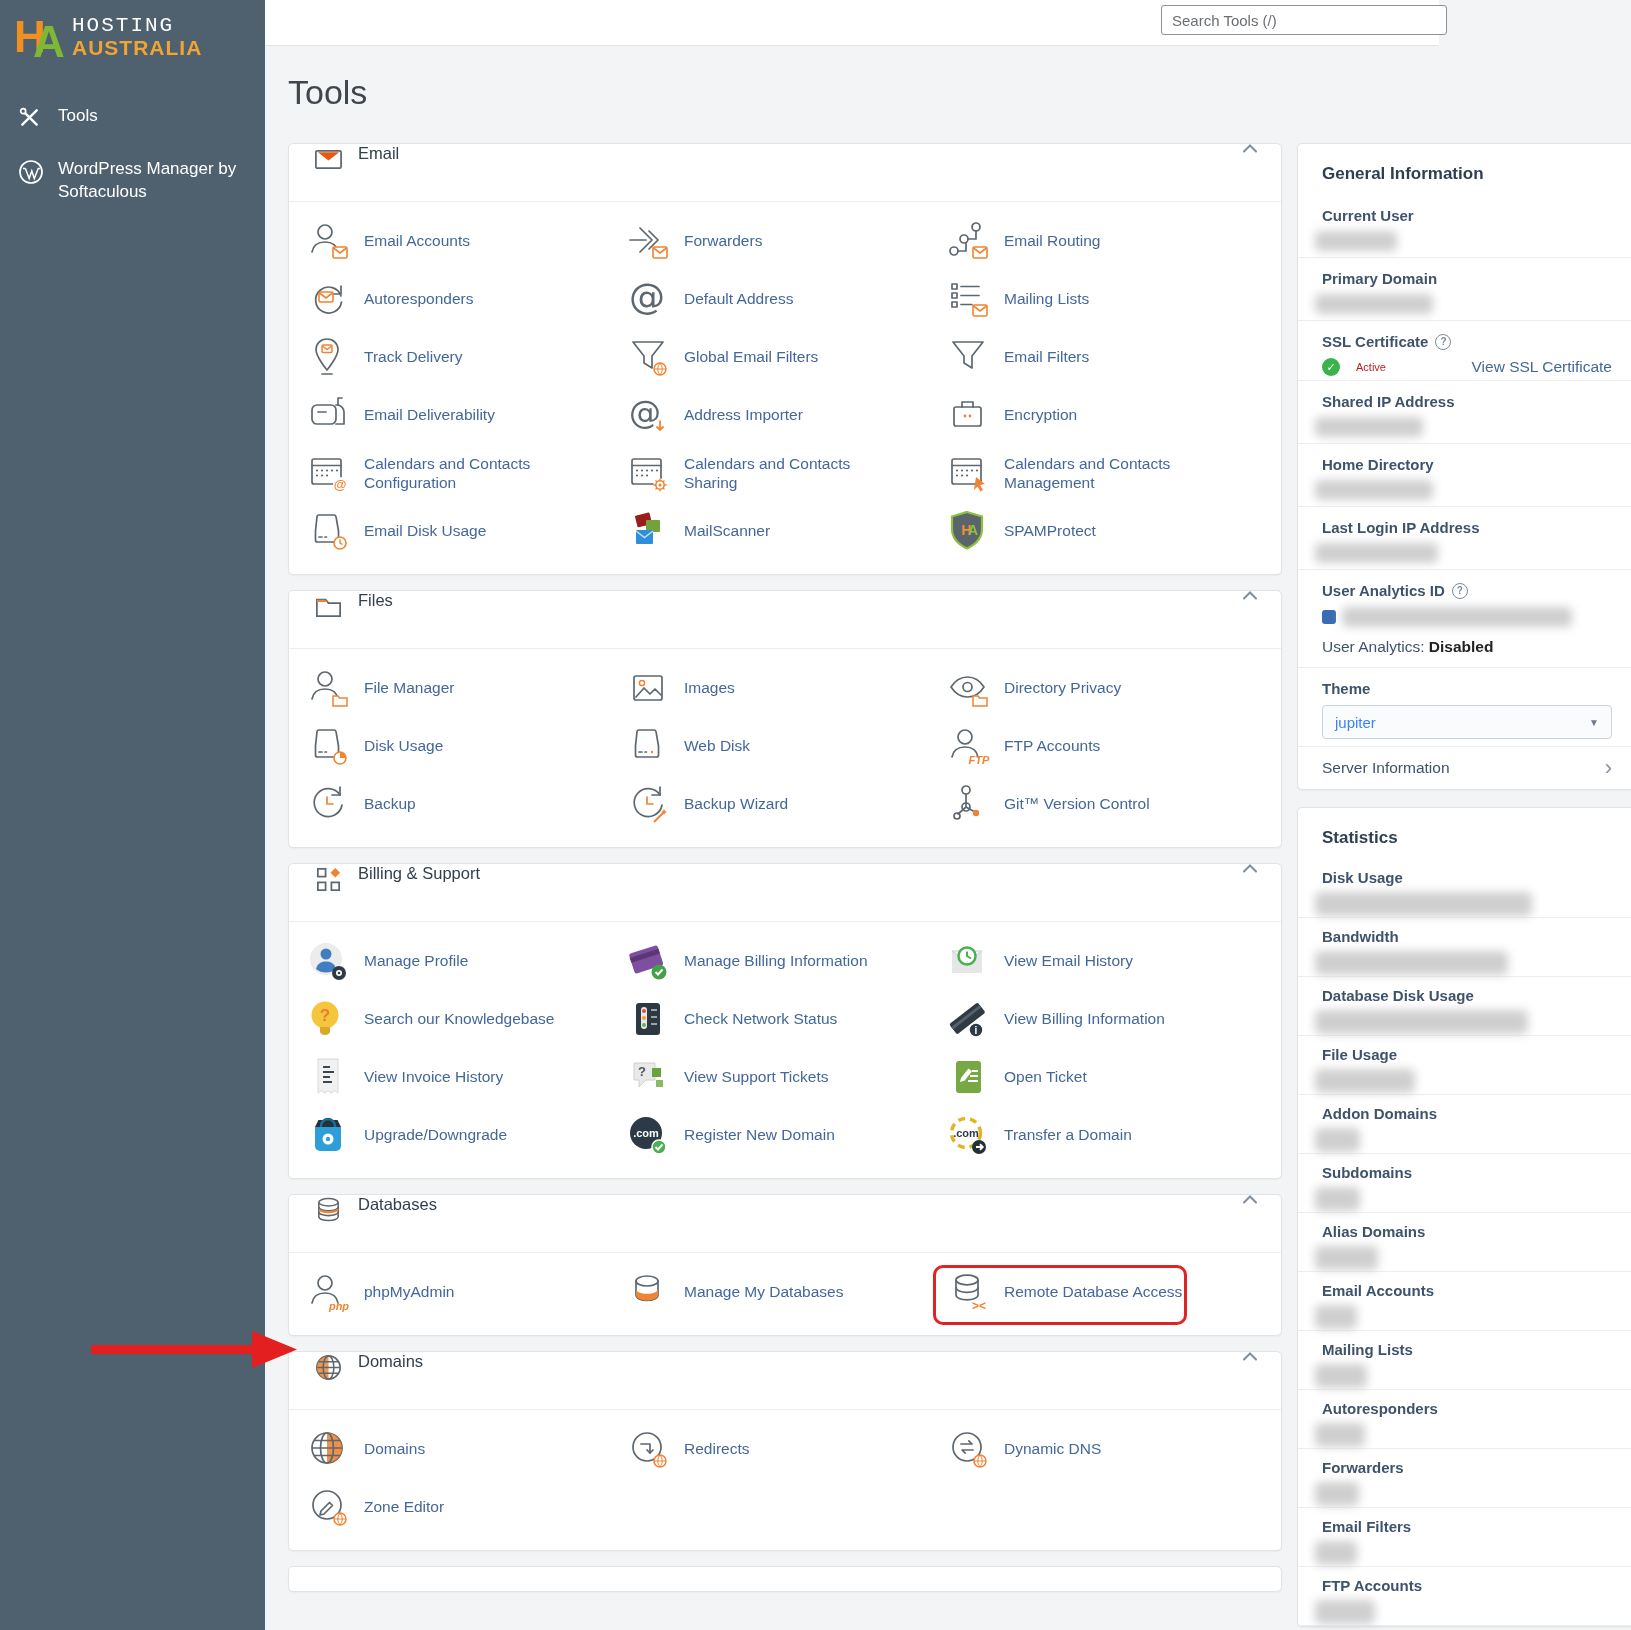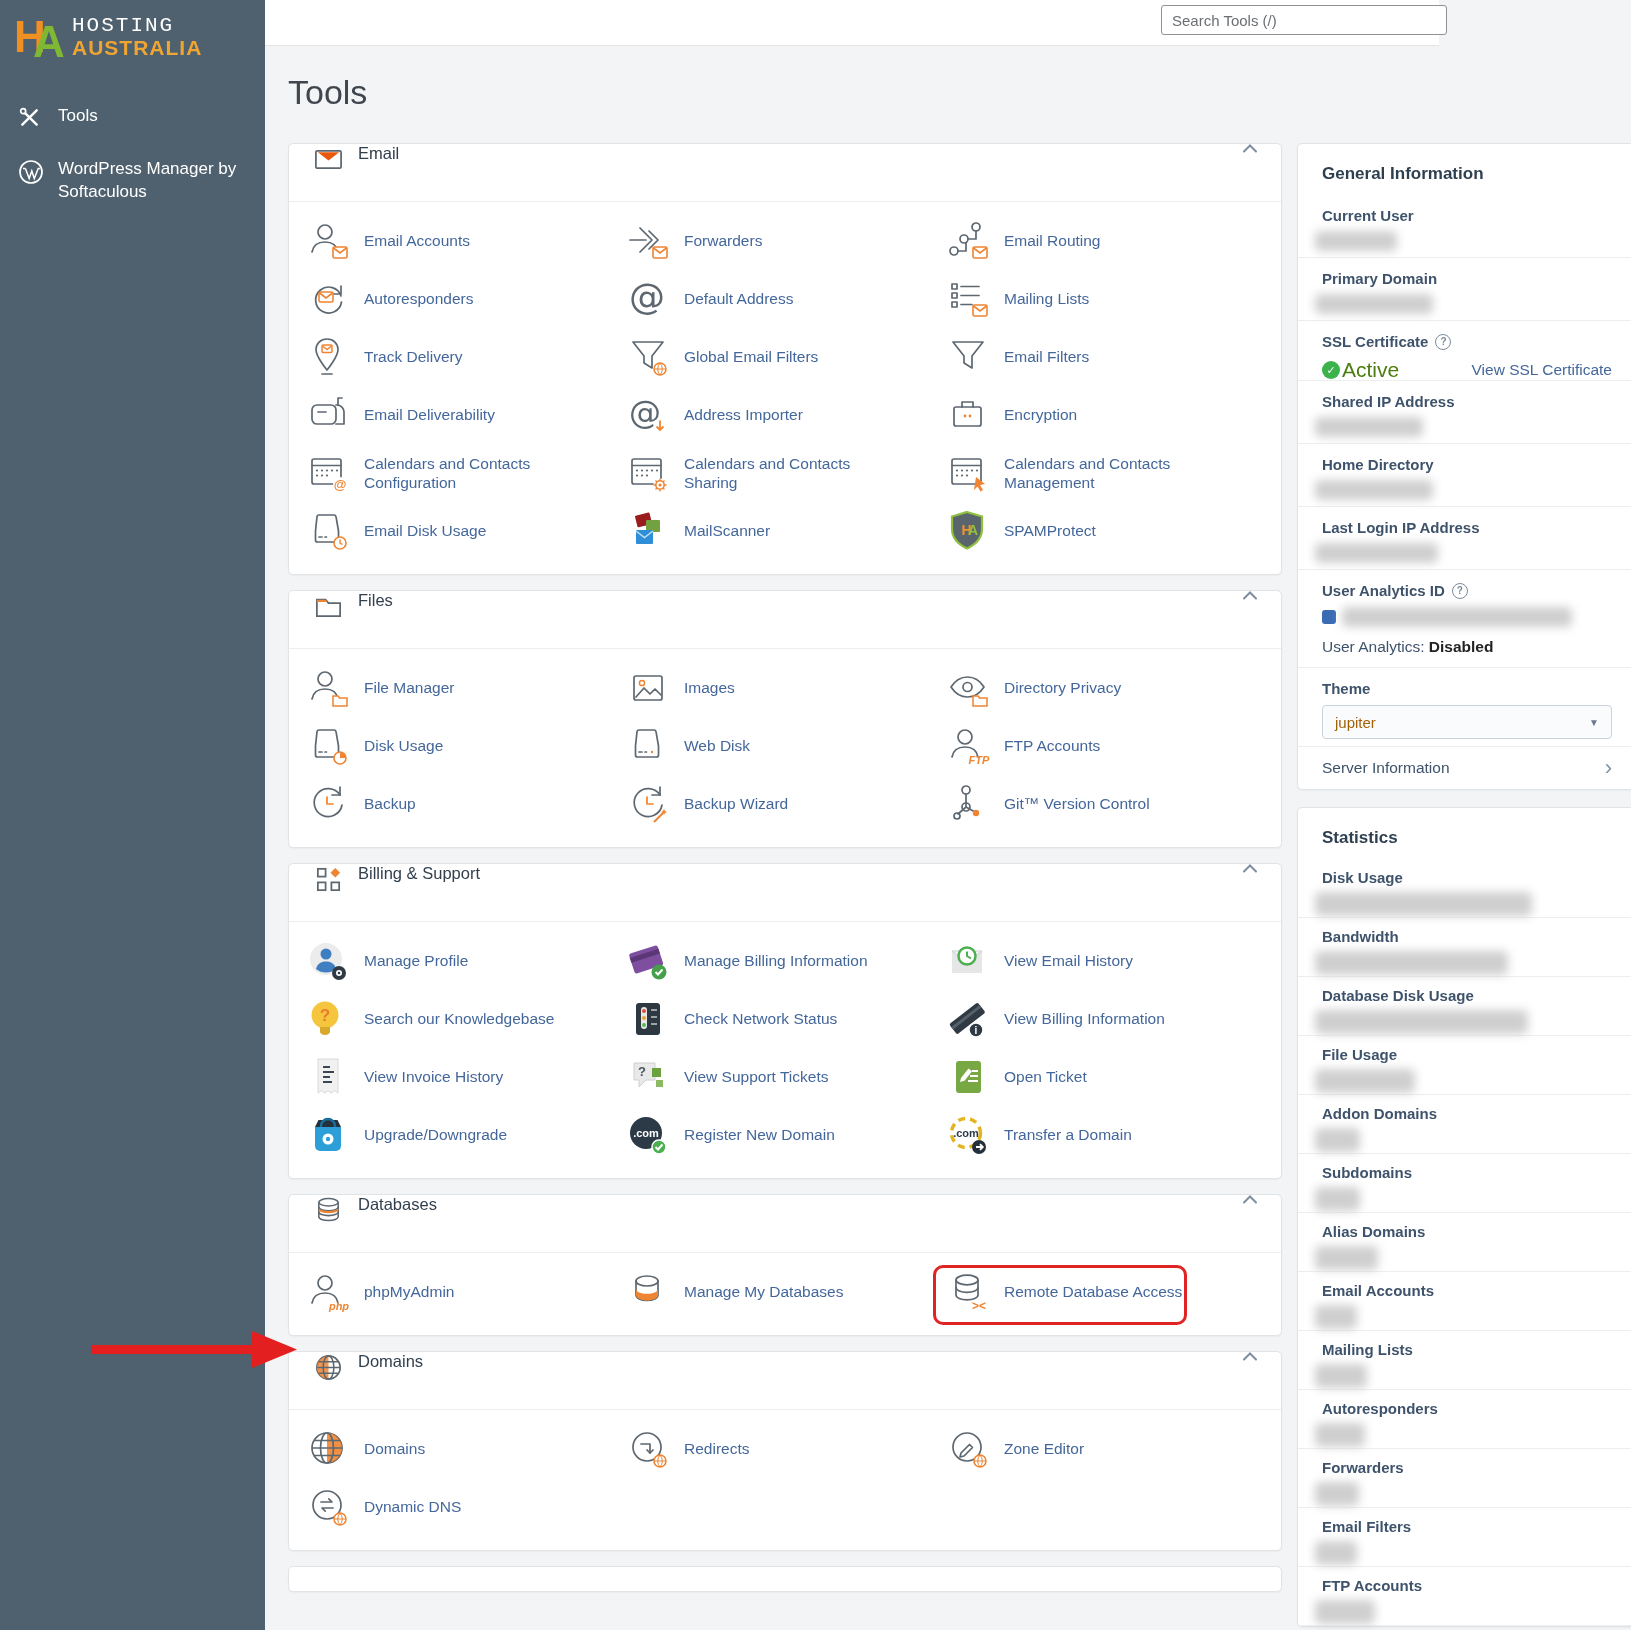--- a/index.html
+++ b/index.html
@@ -45,30 +45,30 @@
   .rcard { background:#fff; border:1px solid #e1e4e7; border-radius:5px; box-shadow:0 1px 2px rgba(0,0,0,.04); }
   .rcard.general { margin-top:97px; }
   .rcard.stats { margin-top:17px; }
   .rtitle { padding:20px 24px 11px; font-size:17px; font-weight:bold; color:#2e3f50; }
   .grow { padding:12px 24px 0; border-bottom:1px solid #eceef0; }
   .grow.h63 { height:63px; } .grow.h60 { height:60px; } .grow.h98 { height:98px; } .grow.h79 { height:79px; }
   .rlabel { font-size:15px; font-weight:bold; color:#3e536b; display:flex; align-items:center; gap:7px; }
   .blob { background:#cfcfcf; filter:blur(5px); border-radius:5px; height:20px; margin:7px 0 0 -7px; }
   .sslline { display:flex; align-items:center; margin-top:8px; }
   .okbadge { width:18px; height:18px; border-radius:50%; background:#3bb24a; color:#fff; font-size:11px; line-height:18px; text-align:center; display:inline-block; }
-  .oktext { font-size:21px; color:#4d7c0f; margin-left:2px; }
+  .oktext { font-size:11px; color:#b91c1c; margin-left:16px; }
   .ssllink { margin-left:auto; font-size:15.5px; color:#44679b; cursor:pointer; }
   .helpq { width:16px; height:16px; border:1.4px solid #7c8c9c; border-radius:50%; color:#7c8c9c; font-size:10px; font-weight:bold; line-height:13px; text-align:center; display:inline-block; cursor:pointer; }
   .anline { display:flex; align-items:center; gap:6px; margin-top:8px; }
   .ansq { width:14px; height:14px; border-radius:3px; background:#3a6cb4; flex:none; }
   .anline .blob { margin:0; }
   .annote { margin-top:11px; font-size:15.5px; color:#3e536b; }
   .annote b { color:#222; }
   .selectbox { margin-top:8px; height:34px; border:1px solid #c9d4df; border-radius:4px; background:#fafbfc; display:flex; align-items:center; justify-content:space-between; padding:0 12px; cursor:pointer; }
-  .selectbox .selval { font-size:15px; color:#a16207; }
+  .selectbox .selval { font-size:15px; color:#3b82f6; }
   .selectbox .caret { font-size:10px; color:#6b7b8d; }
   .rfooter { display:flex; align-items:center; justify-content:space-between; padding:12px 24px; cursor:pointer; }
   .rfooter .ftext { font-size:15.5px; color:#3e536b; }
   .rfooter .fchev { font-size:22px; color:#8494a4; line-height:14px; }
   .srow { height:59px; padding:10px 24px 0; border-bottom:1px solid #eceef0; }
   .srow .blob { height:24px; margin-top:6px; }
   
   .arrow-layer { position:absolute; z-index:10; pointer-events:none; }
 </style>
 </head>
@@ -650,38 +650,38 @@
                   <g>
                     <circle cx="35" cy="35" r="6" fill="#fff" stroke="#ef8432" stroke-width="1.5"></circle>
                     <path d="M29 35h12M35 29a9 9 0 0 1 0 12M35 29a9 9 0 0 0 0 12" stroke="#ef8432" stroke-width="1" fill="none"></path>
                   </g>
                 </svg></span>
               <span class="lb">Redirects</span>
             </div>
             <div class="gi">
               <span class="ic"><svg viewBox="0 0 46 46">
                   <circle cx="22" cy="21" r="14" stroke="#5d6770" stroke-width="1.7" fill="none" stroke-linecap="round" stroke-linejoin="round"></circle>
-                  <path d="M16 27l8.5-8.5 3 3L19 30l-4 1z" stroke="#5d6770" stroke-width="1.7" fill="none" stroke-linecap="round" stroke-linejoin="round"></path>
+                  <path d="M16 18h11l-3.2-3.2M28 24H17l3.2 3.2" stroke="#5d6770" stroke-width="1.7" fill="none" stroke-linecap="round" stroke-linejoin="round"></path>
                   <g>
                     <circle cx="35" cy="35" r="6" fill="#fff" stroke="#ef8432" stroke-width="1.5"></circle>
                     <path d="M29 35h12M35 29a9 9 0 0 1 0 12M35 29a9 9 0 0 0 0 12" stroke="#ef8432" stroke-width="1" fill="none"></path>
                   </g>
                 </svg></span>
-              <span class="lb">Zone Editor</span>
+              <span class="lb">Dynamic DNS</span>
             </div>
             <div class="gi">
               <span class="ic"><svg viewBox="0 0 46 46">
                   <circle cx="22" cy="21" r="14" stroke="#5d6770" stroke-width="1.7" fill="none" stroke-linecap="round" stroke-linejoin="round"></circle>
-                  <path d="M16 18h11l-3.2-3.2M28 24H17l3.2 3.2" stroke="#5d6770" stroke-width="1.7" fill="none" stroke-linecap="round" stroke-linejoin="round"></path>
+                  <path d="M16 27l8.5-8.5 3 3L19 30l-4 1z" stroke="#5d6770" stroke-width="1.7" fill="none" stroke-linecap="round" stroke-linejoin="round"></path>
                   <g>
                     <circle cx="35" cy="35" r="6" fill="#fff" stroke="#ef8432" stroke-width="1.5"></circle>
                     <path d="M29 35h12M35 29a9 9 0 0 1 0 12M35 29a9 9 0 0 0 0 12" stroke="#ef8432" stroke-width="1" fill="none"></path>
                   </g>
                 </svg></span>
-              <span class="lb">Dynamic DNS</span>
+              <span class="lb">Zone Editor</span>
             </div>
           </div>
         </div>
       </div>
     <div class="card card-stub"></div>
   </div>
 
   <div class="rightcol">
     <div class="rcard general">
       <div class="rtitle">General Information</div>

